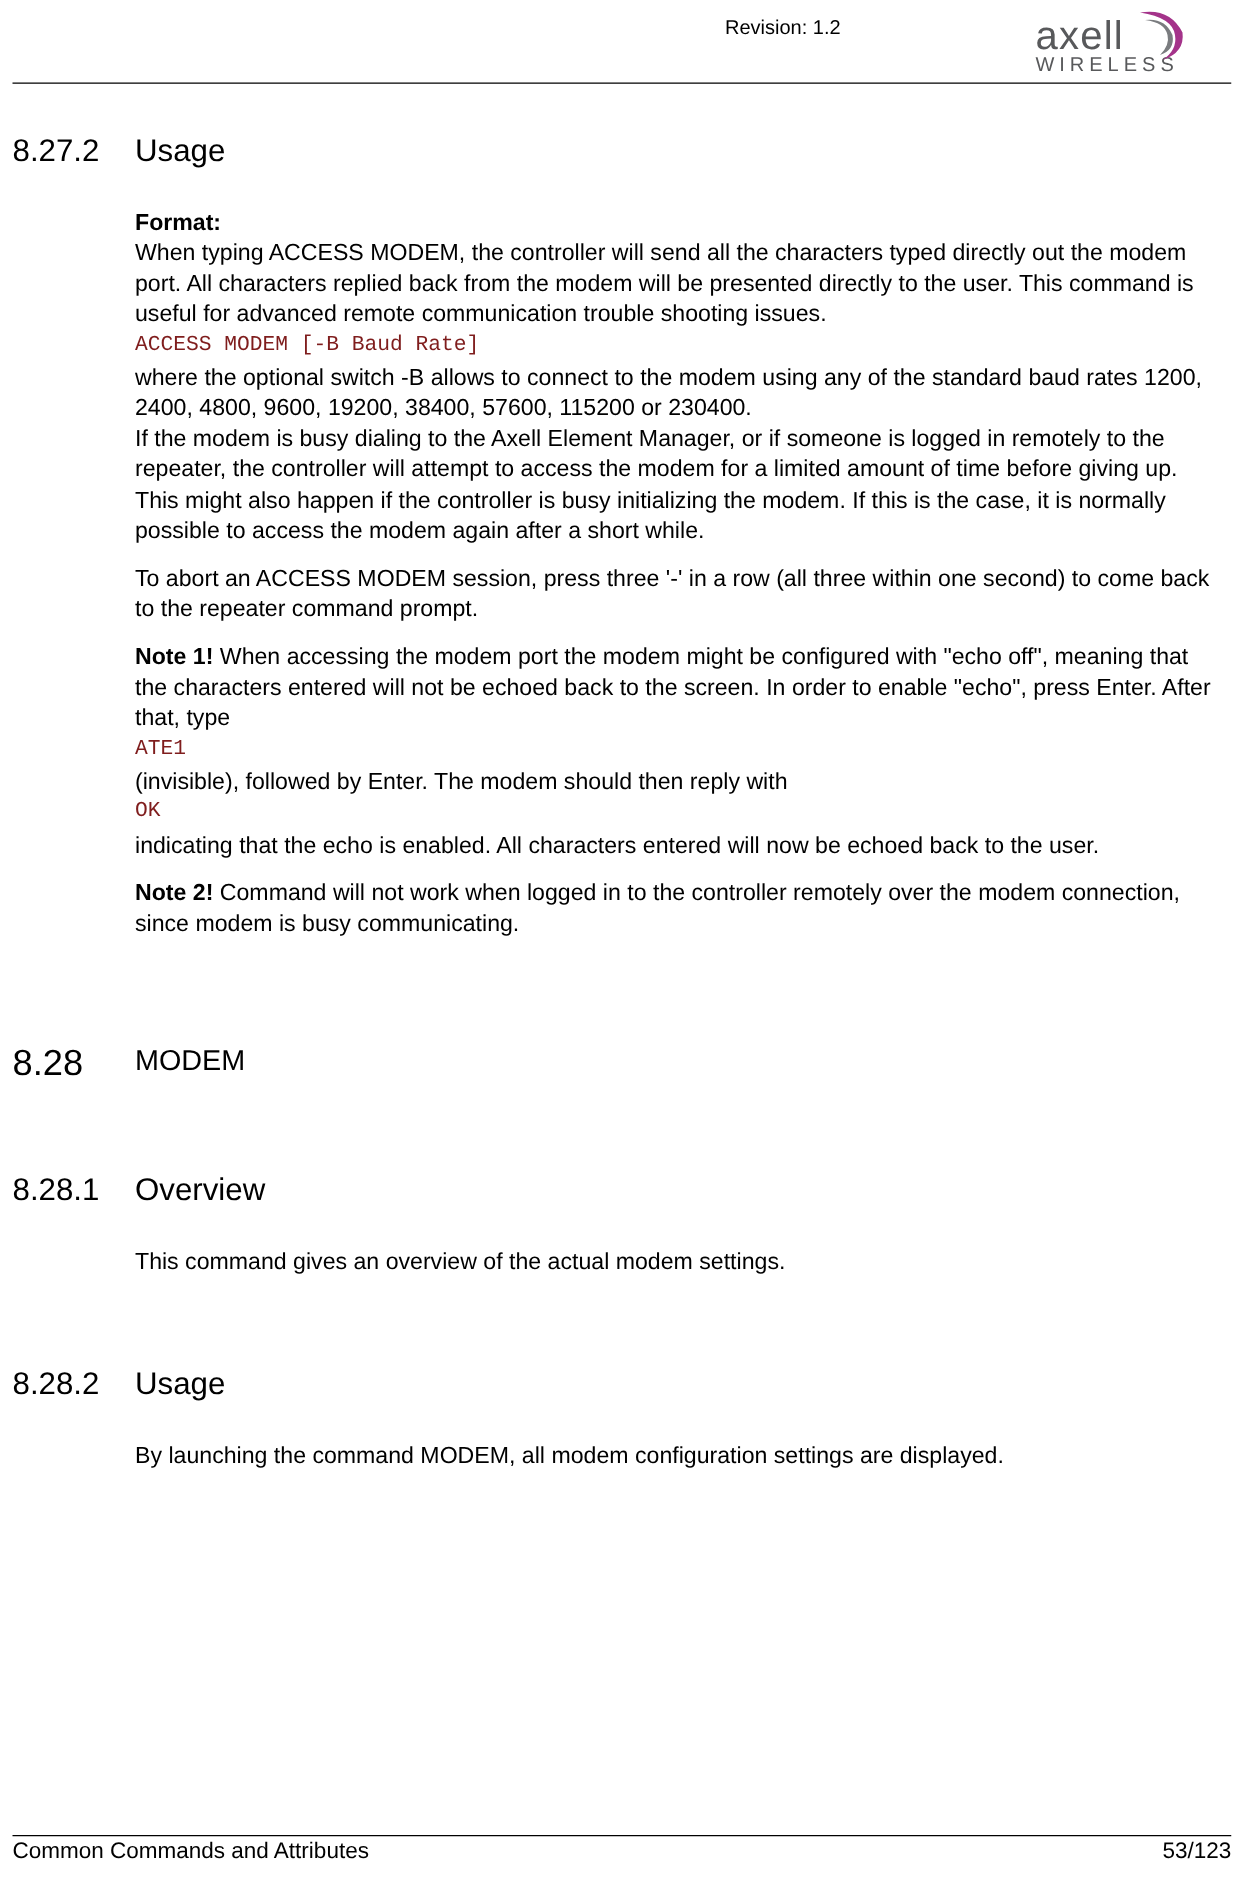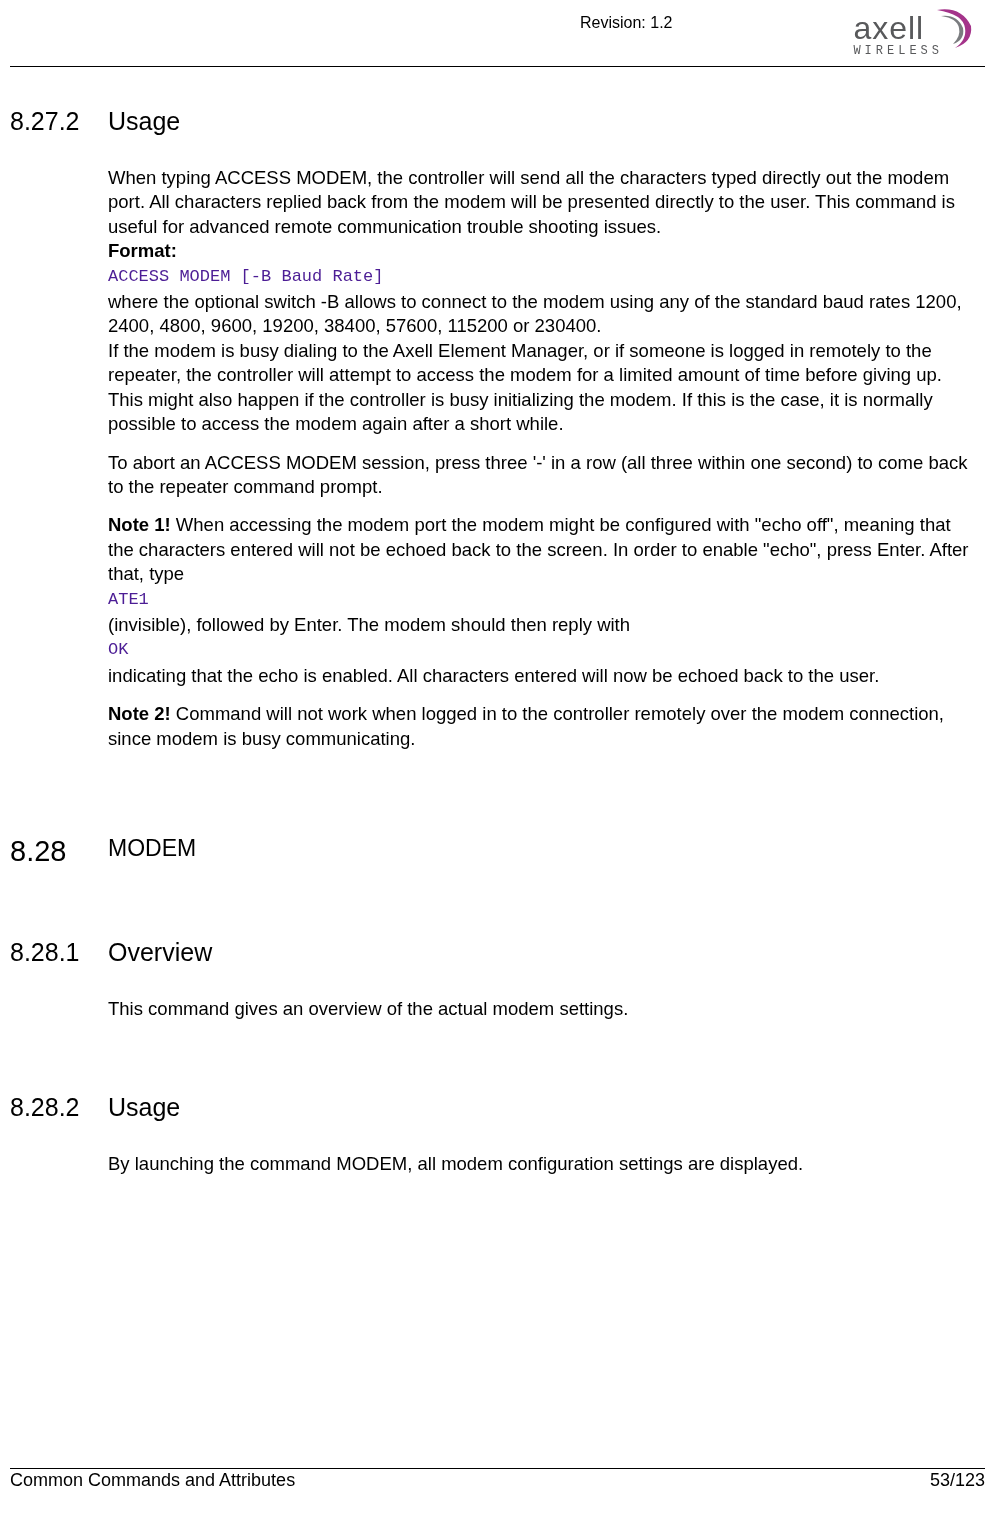--- a/index.html
+++ b/index.html
@@ -37,22 +37,22 @@
   .logo-text {
     font-family: Arial, sans-serif;
     font-size: 32px;
     font-weight: 400;
     color: #58595b;
     letter-spacing: 1px;
     display: inline-block;
     vertical-align: middle;
   }
   .logo-sub {
-    font-family: Liberation Mono, monospace;
-    font-size: 12px;
+    font-family: Liberation Sans, sans-serif;
+    font-size: 16px;
     letter-spacing: 4px;
     color: #58595b;
     text-align: left;
     margin-top: -6px;
     padding-right: 42px;
   }
   .logo-swirl {
     display: inline-block;
     width: 44px;
     height: 44px;
@@ -105,21 +105,21 @@
     margin-right: 10px;
     font-size: 18.5px;
     line-height: 1.32;
   }
   .para { margin-bottom: 14px; }
   .para-tight { margin-bottom: 0; }
   .bold { font-weight: bold; }
   .code {
     font-family: "Courier New", monospace;
     font-size: 17px;
-    color: #4c1d95;
+    color: #7f1d1d;
     margin-bottom: 2px;
     margin-top: 2px;
   }
   .gap { height: 30px; }
   .gap-sm { height: 18px; }
 </style>
 </head>
 <body>
 
 <div class="header">
@@ -141,22 +141,22 @@
 
 <div class="content">
 
   <div class="sec">
     <div class="sec-num">8.27.2</div>
     <div class="sec-title">Usage</div>
   </div>
   <div class="gap-sm"></div>
 
   <div class="body-block">
+    <div class="para-tight bold">Format:</div>
     <div class="para-tight">When typing ACCESS MODEM, the controller will send all the characters typed directly out the modem port. All characters replied back from the modem will be presented directly to the user. This command is useful for advanced remote communication trouble shooting issues.</div>
-    <div class="para-tight bold">Format:</div>
     <div class="code">ACCESS MODEM [-B Baud Rate]</div>
     <div class="para-tight">where the optional switch -B allows to connect to the modem using any of the standard baud rates 1200, 2400, 4800, 9600, 19200, 38400, 57600, 115200 or 230400.</div>
     <div class="para">If the modem is busy dialing to the Axell Element Manager, or if someone is logged in remotely to the repeater, the controller will attempt to access the modem for a limited amount of time before giving up. This might also happen if the controller is busy initializing the modem. If this is the case, it is normally possible to access the modem again after a short while.</div>
     <div class="para">To abort an ACCESS MODEM session, press three '-' in a row (all three within one second) to come back to the repeater command prompt.</div>
     <div class="para-tight"><span class="bold">Note 1!</span><span> When accessing the modem port the modem might be configured with "echo off", meaning that the characters entered will not be echoed back to the screen. In order to enable "echo", press Enter. After that, type</span></div>
     <div class="code">ATE1</div>
     <div class="para-tight">(invisible), followed by Enter. The modem should then reply with</div>
     <div class="code">OK</div>
     <div class="para">indicating that the echo is enabled. All characters entered will now be echoed back to the user.</div>
     <div class="para"><span class="bold">Note 2!</span><span> Command will not work when logged in to the controller remotely over the modem connection, since modem is busy communicating.</span></div>

